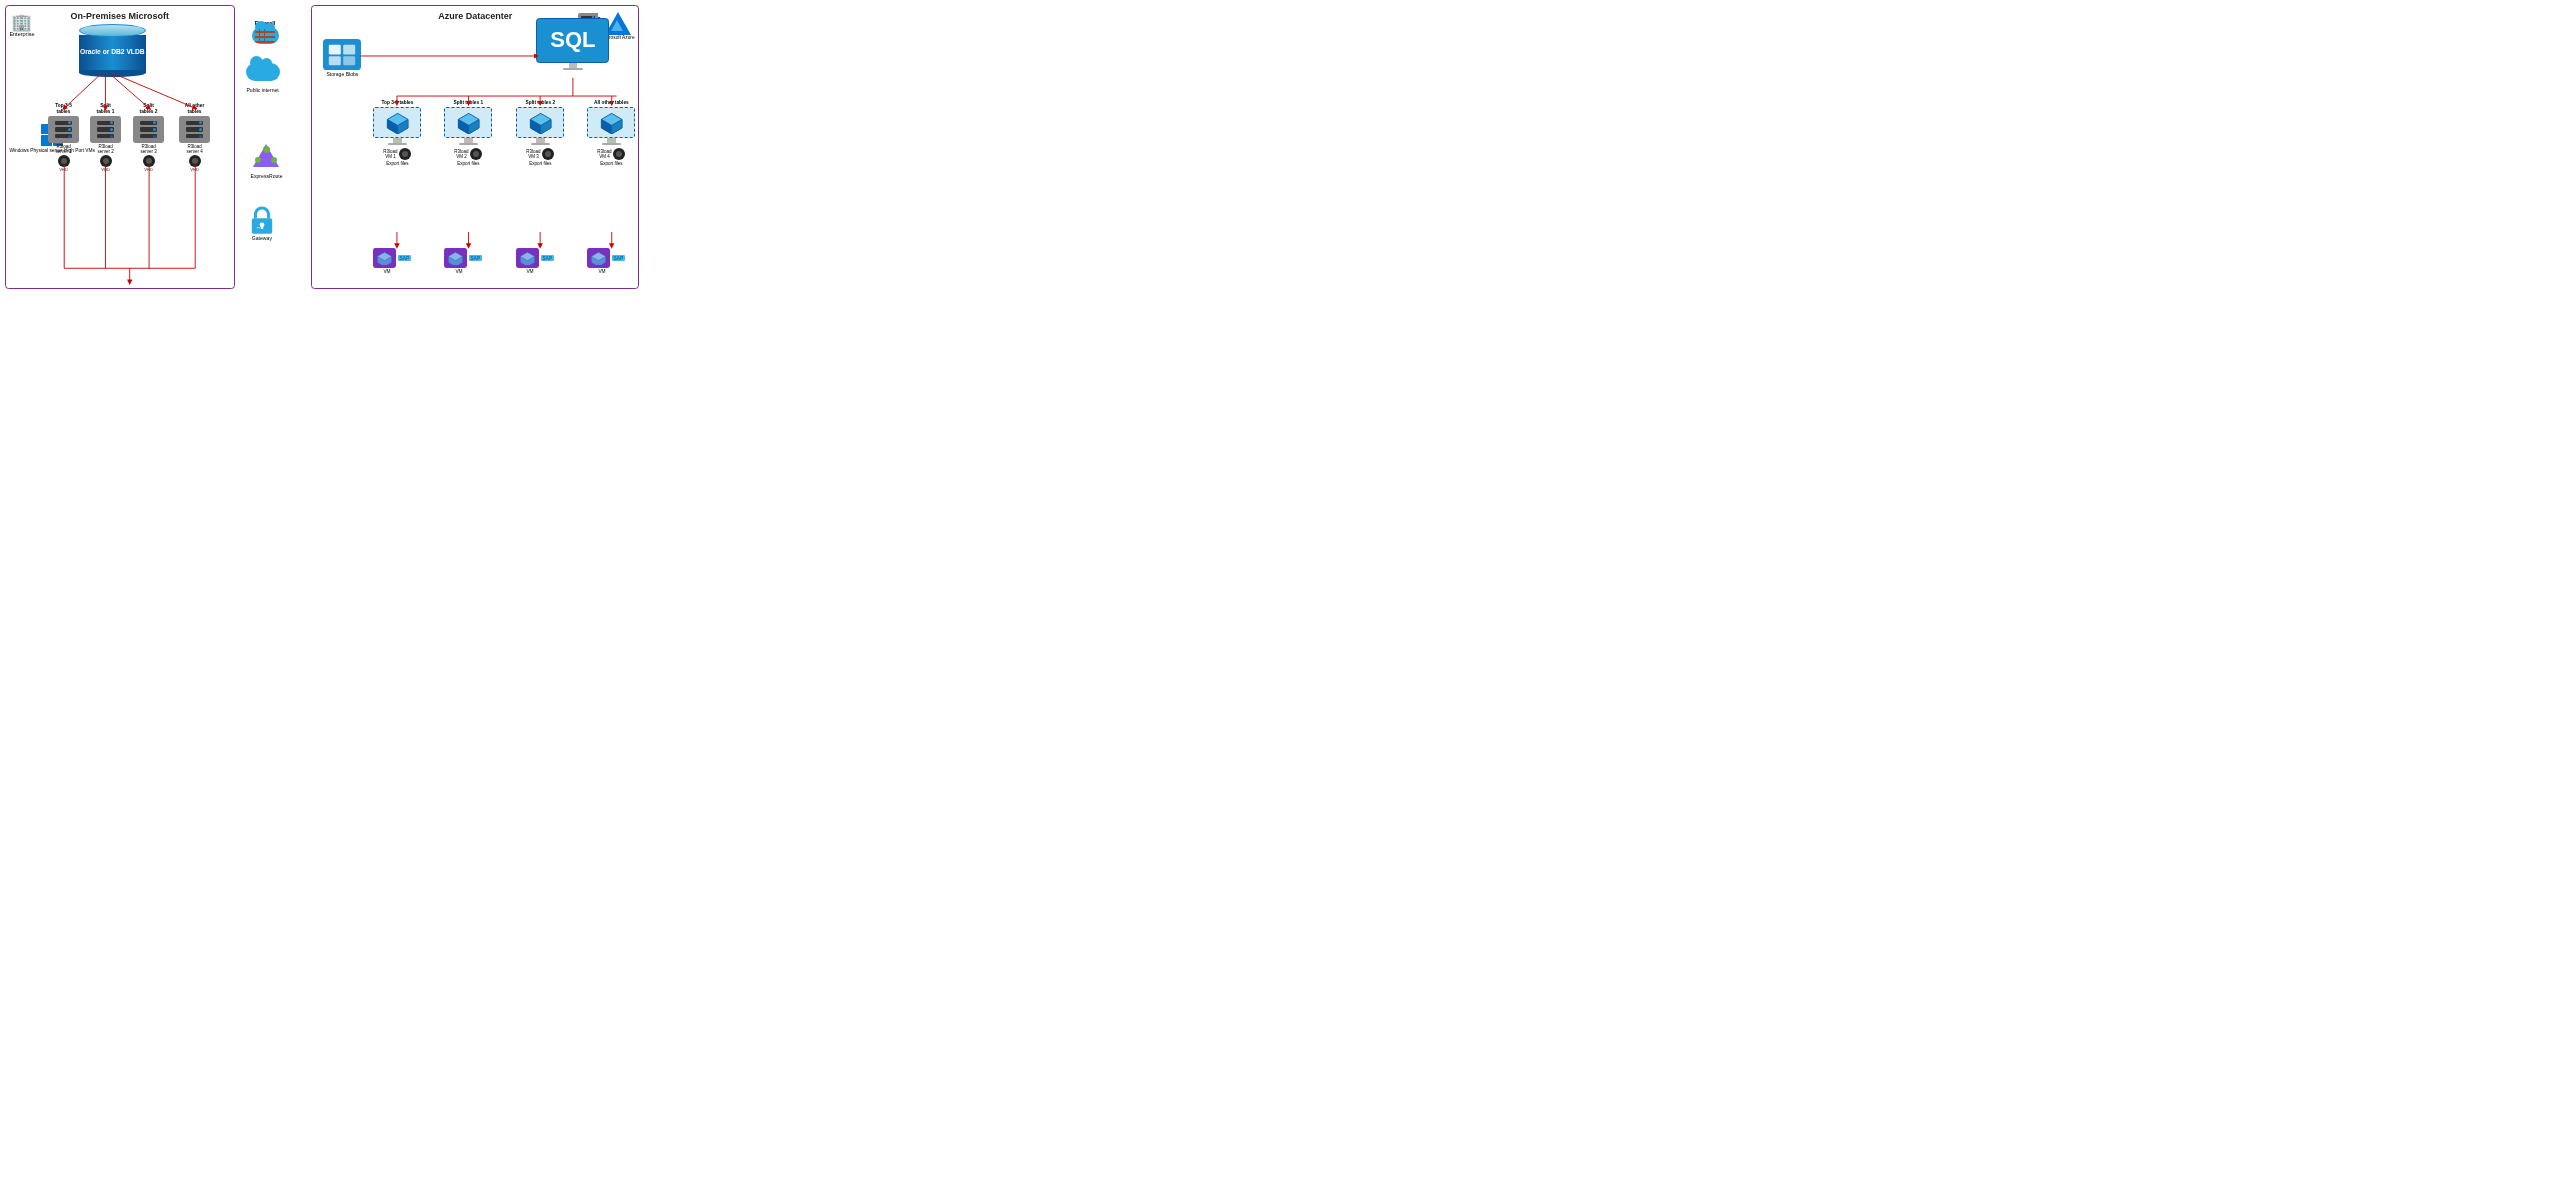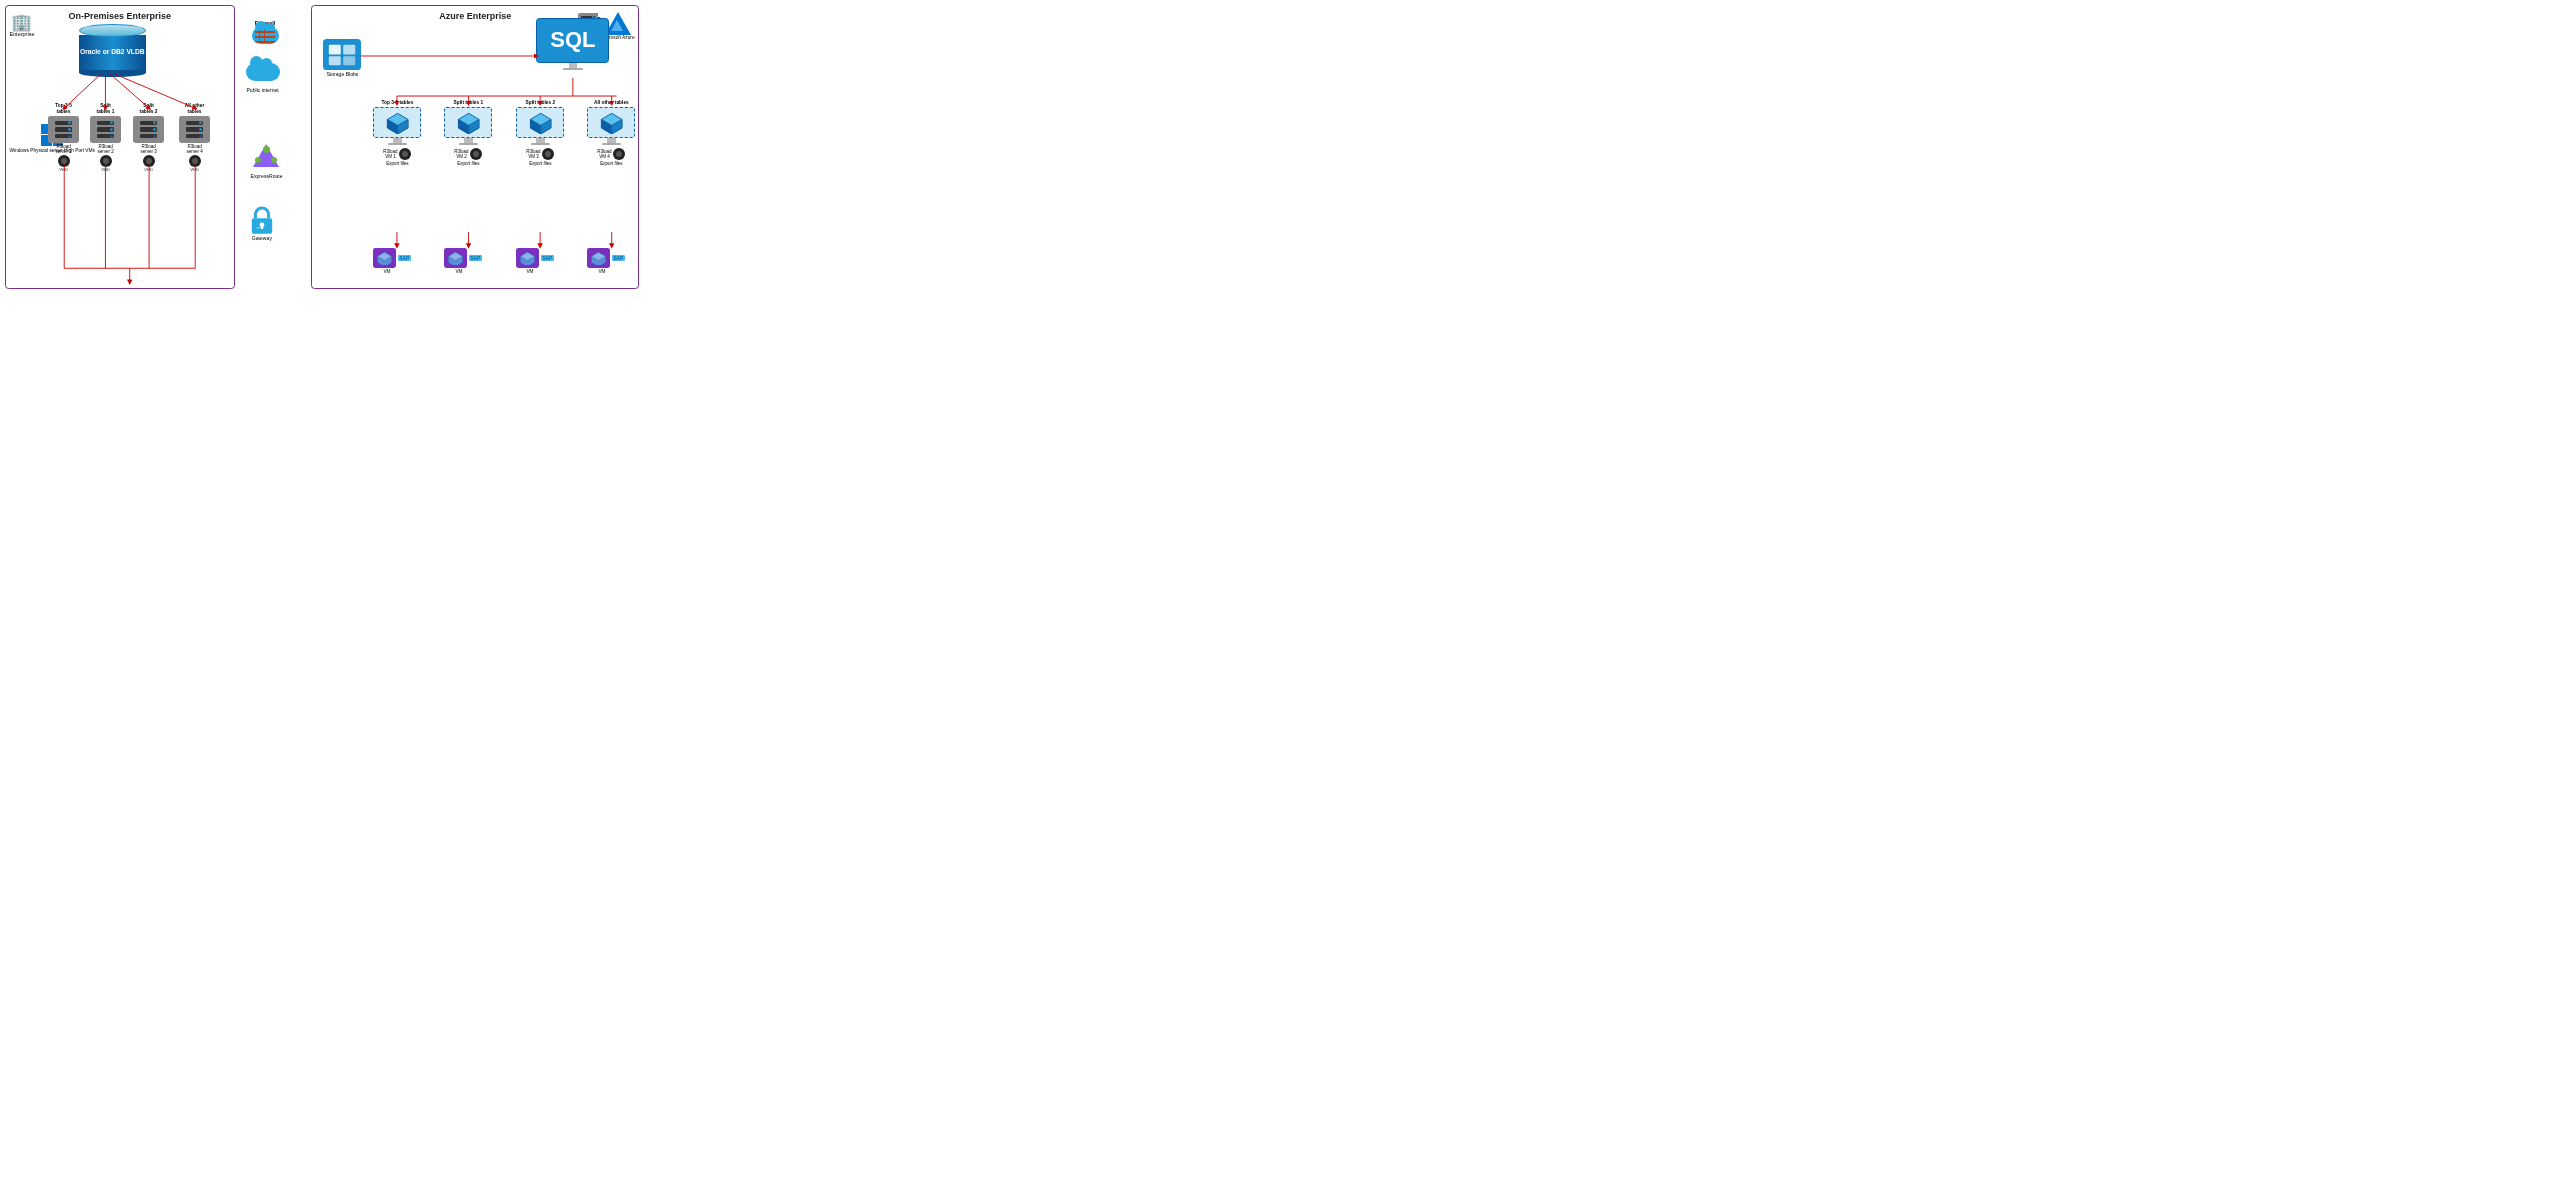--- a/index.html
+++ b/index.html
@@ -189,21 +189,21 @@
       font-size: 17px;
       line-height: 1;
     }
   </style>
 </head>
 <body>
 
 <div class="main-container">
 
   <div class="left-panel">
-    <div class="panel-title">On-Premises Enterprise</div>
+    <div class="panel-title">On-Premises Microsoft</div>
 
     <div class="abs flex-col" style="left:3.6px;top:8.5px;">
       <span class="enterprise-icon">🏢</span>
       <div style="font-size:5.5px;text-align:center;">Enterprise</div>
     </div>
 
     <div class="abs" style="left:73px;top:18px;">
 
       <div style="width:67px;height:13.3px;background:linear-gradient(180deg,#b8e0f0 0%,#5ab8d8 100%);border-radius:50%;border:1.2px solid #1a8fd1;position:relative;z-index:2;"></div>
 
@@ -371,21 +371,21 @@
         <circle cx="25" cy="33" r="4" fill="#fff"></circle>
         <rect x="23" y="33" width="4" height="7" rx="1" fill="#fff"></rect>
 
         <text x="14" y="40" font-size="10" fill="#fff" font-weight="bold">↔</text>
       </svg>
       <div style="font-size:5.1px;text-align:center;">Gateway</div>
     </div>
   </div>
 
   <div class="right-panel">
-    <div class="panel-title">Azure Enterprise</div>
+    <div class="panel-title">Azure Datacenter</div>
 
     <div class="abs" style="top:4.8px;left:273px;right:48px;text-align:center;">
       <div style="font-size:7.3px;font-weight:600;">SQL Server VM</div>
     </div>
 
     <div class="abs flex-col" style="right:3.6px;top:6px;">
       <div style="position:relative;width:27px;height:23px;">
         <div style="width:0;height:0;border-left:13.3px solid transparent;border-right:13.3px solid transparent;border-bottom:23px solid #0078d4;position:absolute;"></div>
         <div style="width:0;height:0;border-left:6.7px solid transparent;border-right:6.7px solid transparent;border-bottom:11.5px solid #50b0f0;position:absolute;top:8.5px;left:6.7px;"></div>
       </div>

